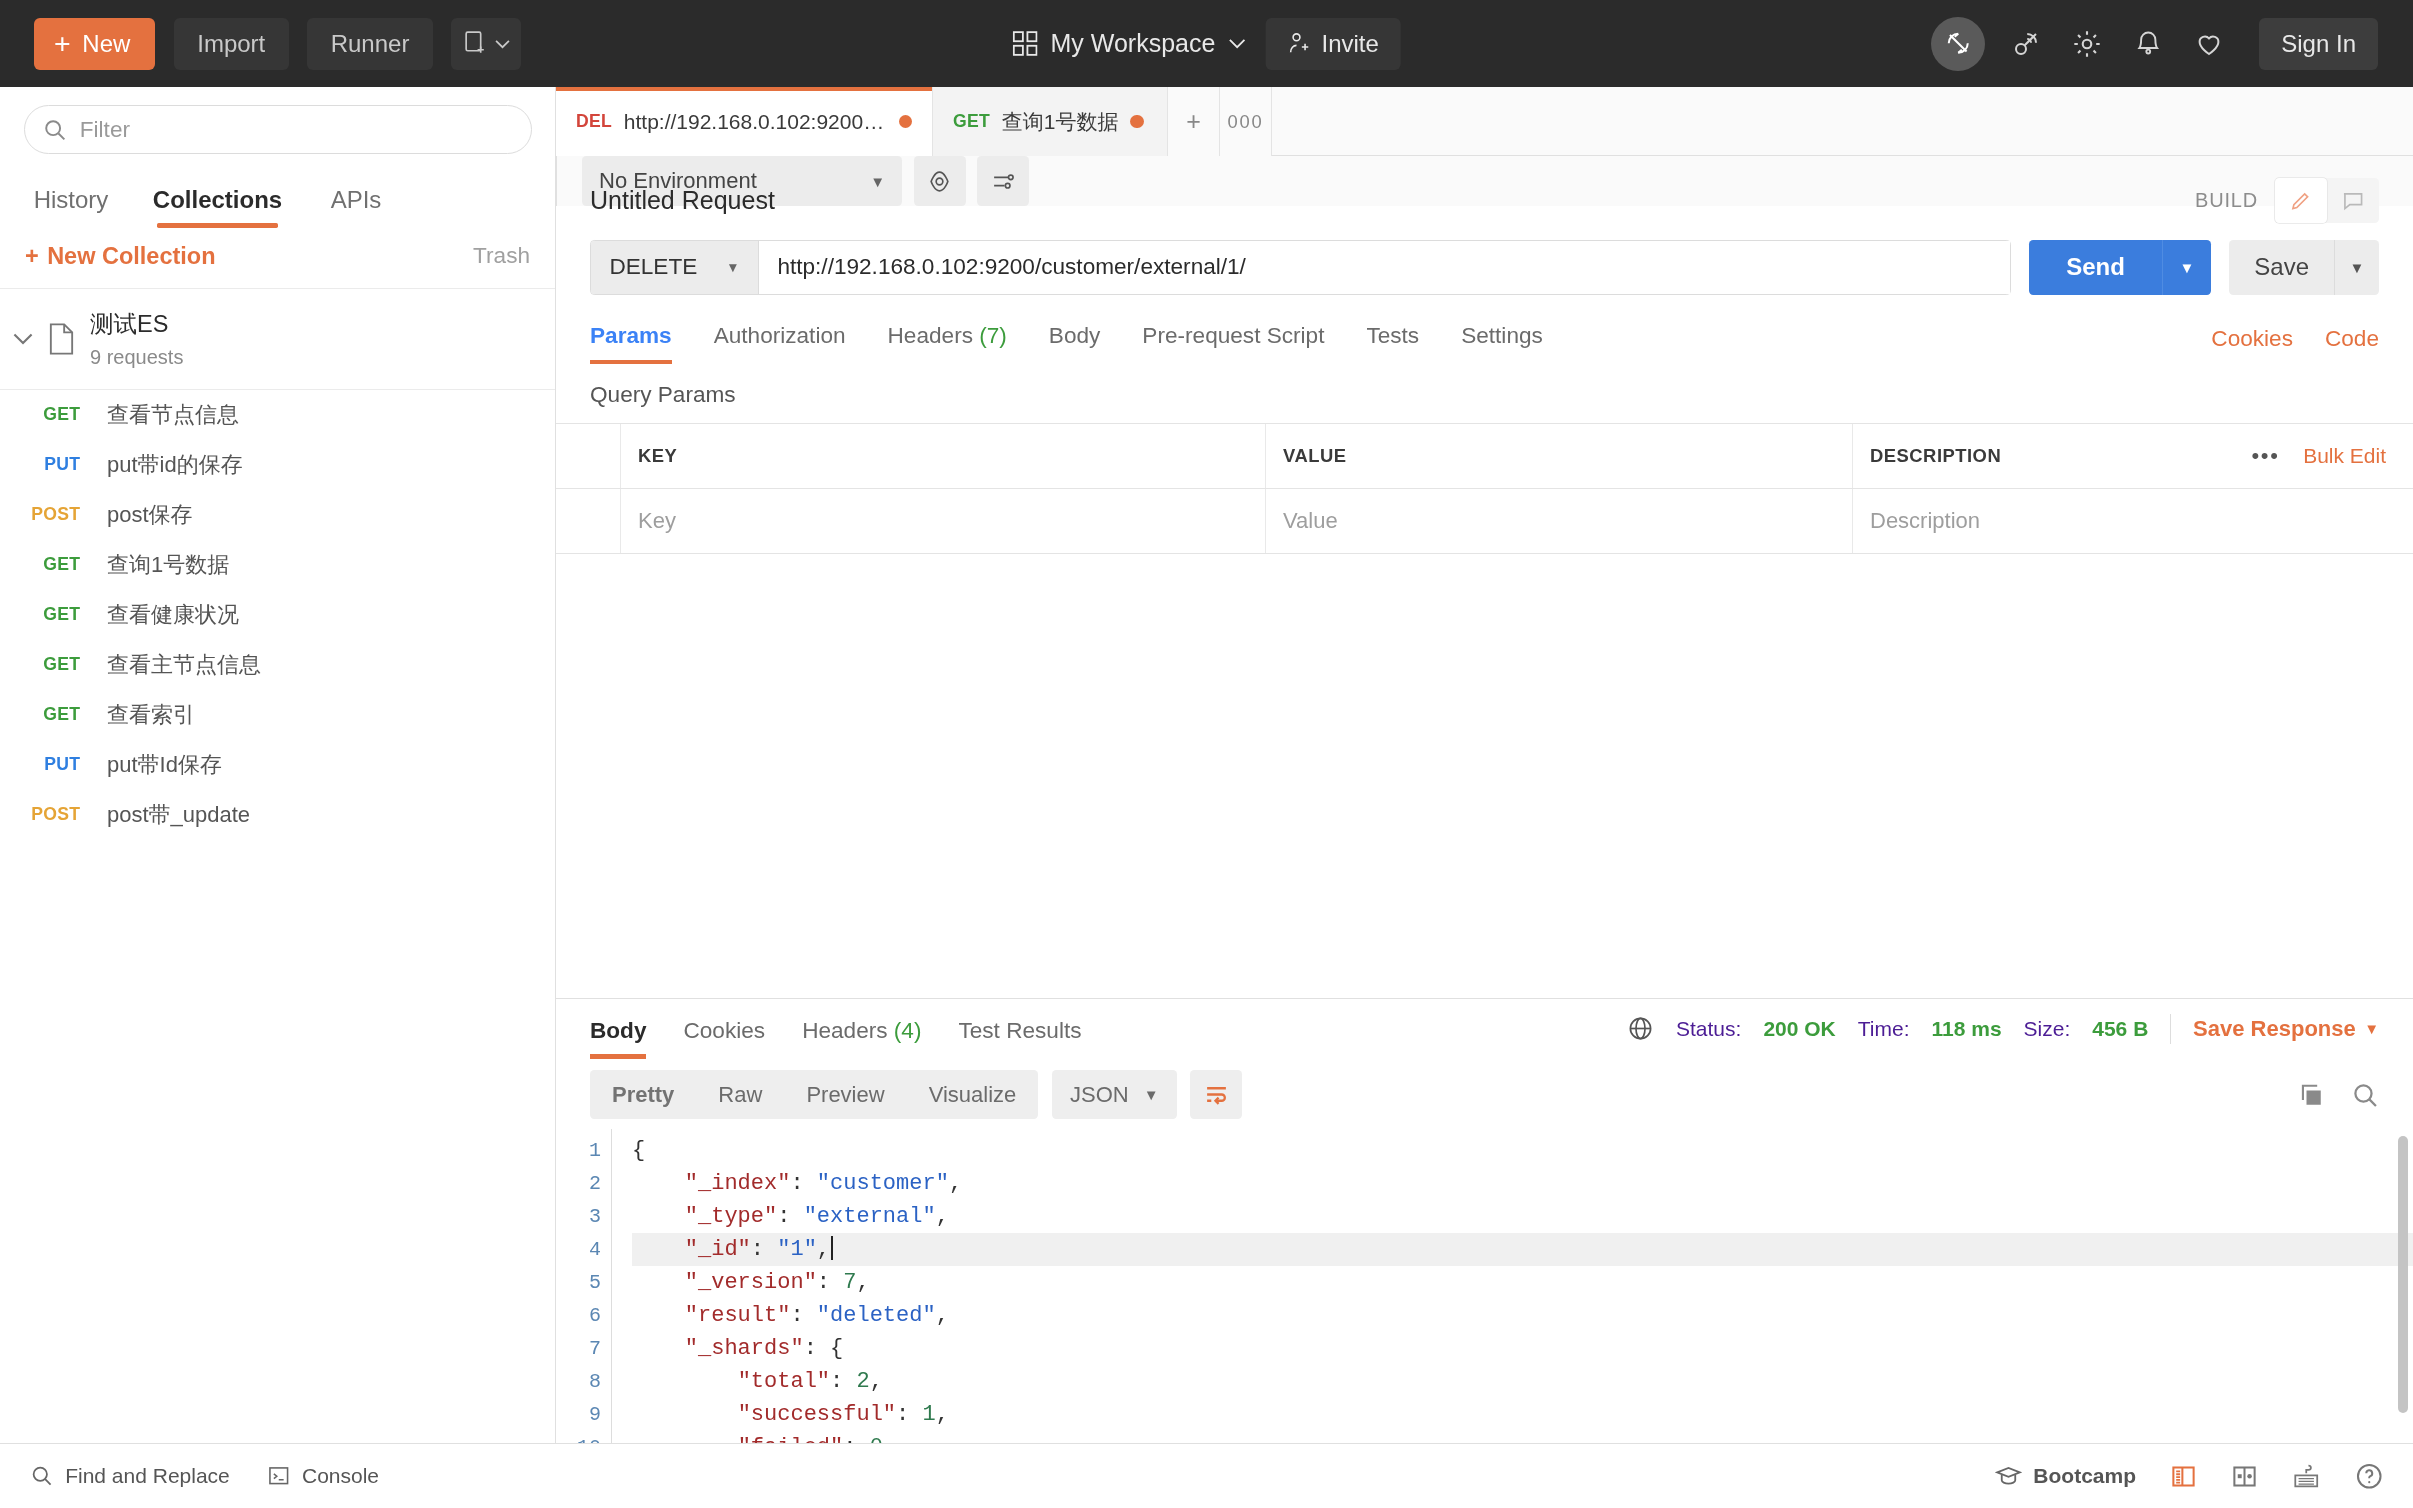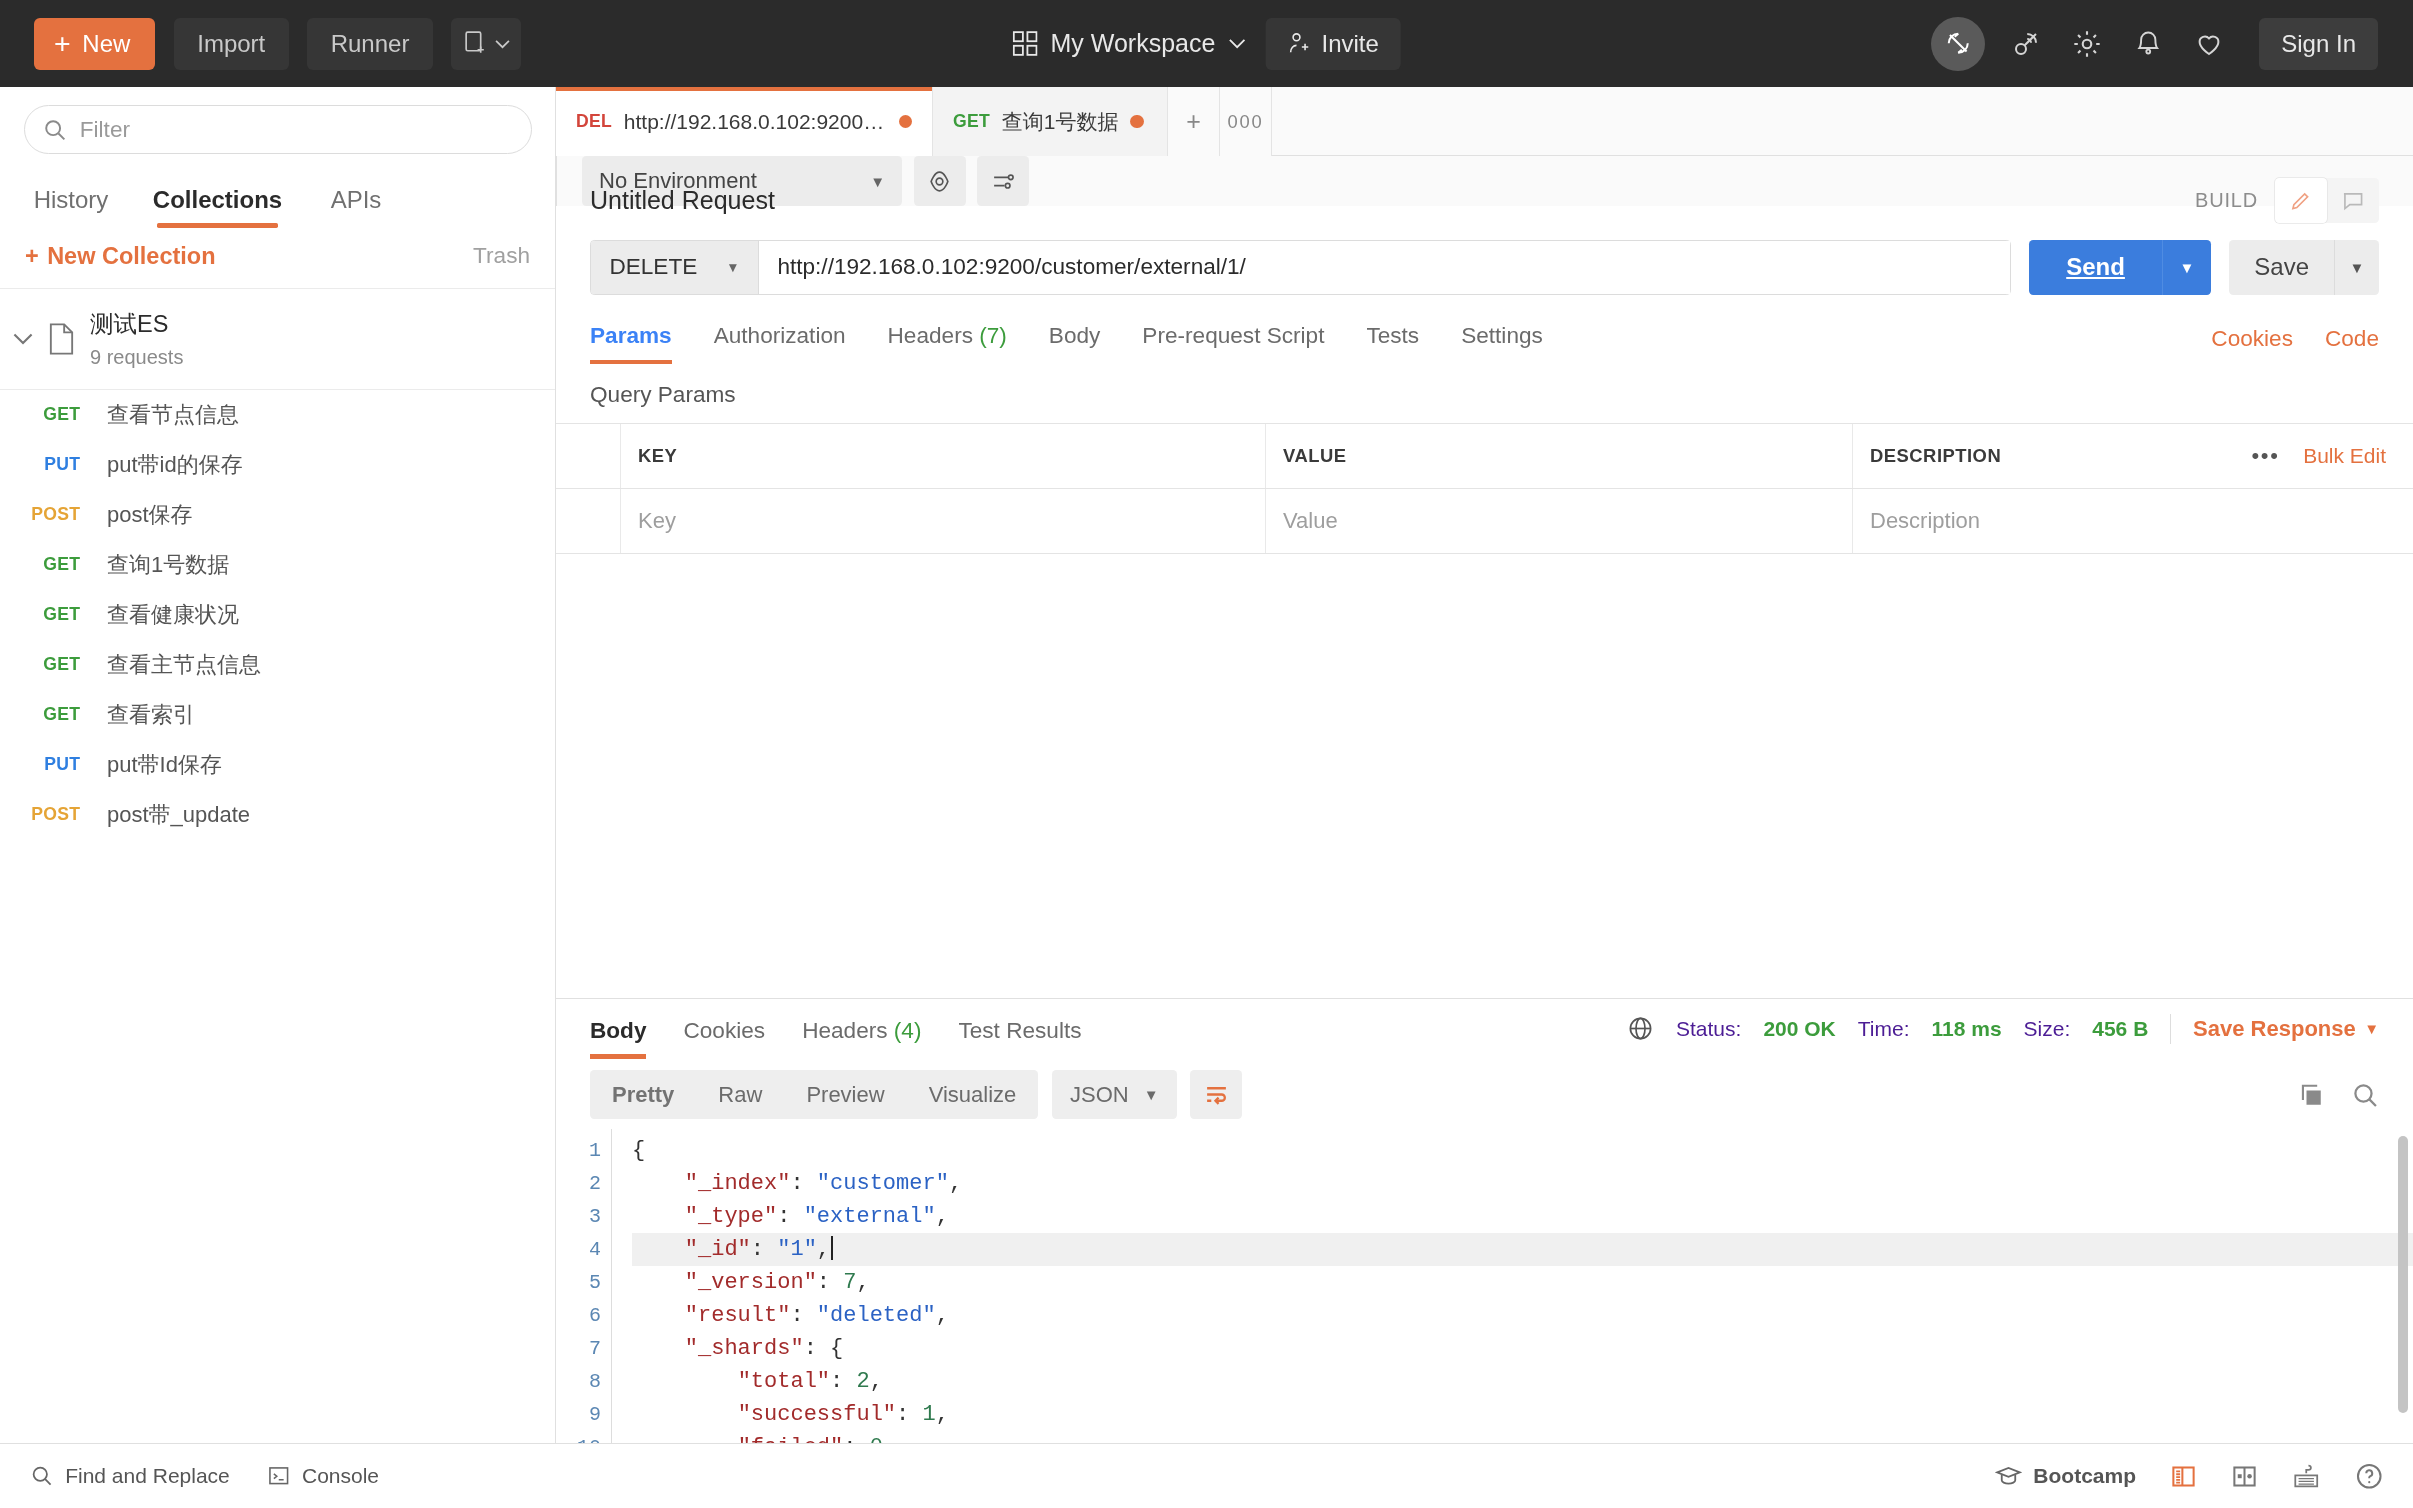--- a/index.html
+++ b/index.html
@@ -173,21 +173,21 @@
   }
   .method-sel .caret { margin-left: auto; font-size: 13.4px; color: #666; }
   .url-input {
     flex: 1; border: none; outline: none; padding: 0 18.4px; font-size: 22.6px; color: #2b2b2b;
     font-family: "Liberation Sans", sans-serif; background: #fff; min-width: 0;
   }
   .send-group { display: flex; }
   .send-btn {
     background: #3b7ddd; color: #fff; font-size: 24px; font-weight: 700;
     height: 55px; padding: 0 37px; display: flex; align-items: center;
-    border-radius: 4.2px 0 0 4.2px; cursor: pointer; text-decoration: underline;
+    border-radius: 4.2px 0 0 4.2px; cursor: pointer;
   }
   .send-caret {
     background: #3b7ddd; width: 49px; height: 55px; display: flex; align-items: center;
     justify-content: center; border-radius: 0 4.2px 4.2px 0; border-left: 0.8px solid #4f8ce2;
     color: #fff; font-size: 15px; cursor: pointer;
   }
   .save-btn {
     background: #ececec; color: #444; font-size: 24px; height: 55px; padding: 0 25px;
     display: flex; align-items: center; border-radius: 4.2px 0 0 4.2px; cursor: pointer;
   }

